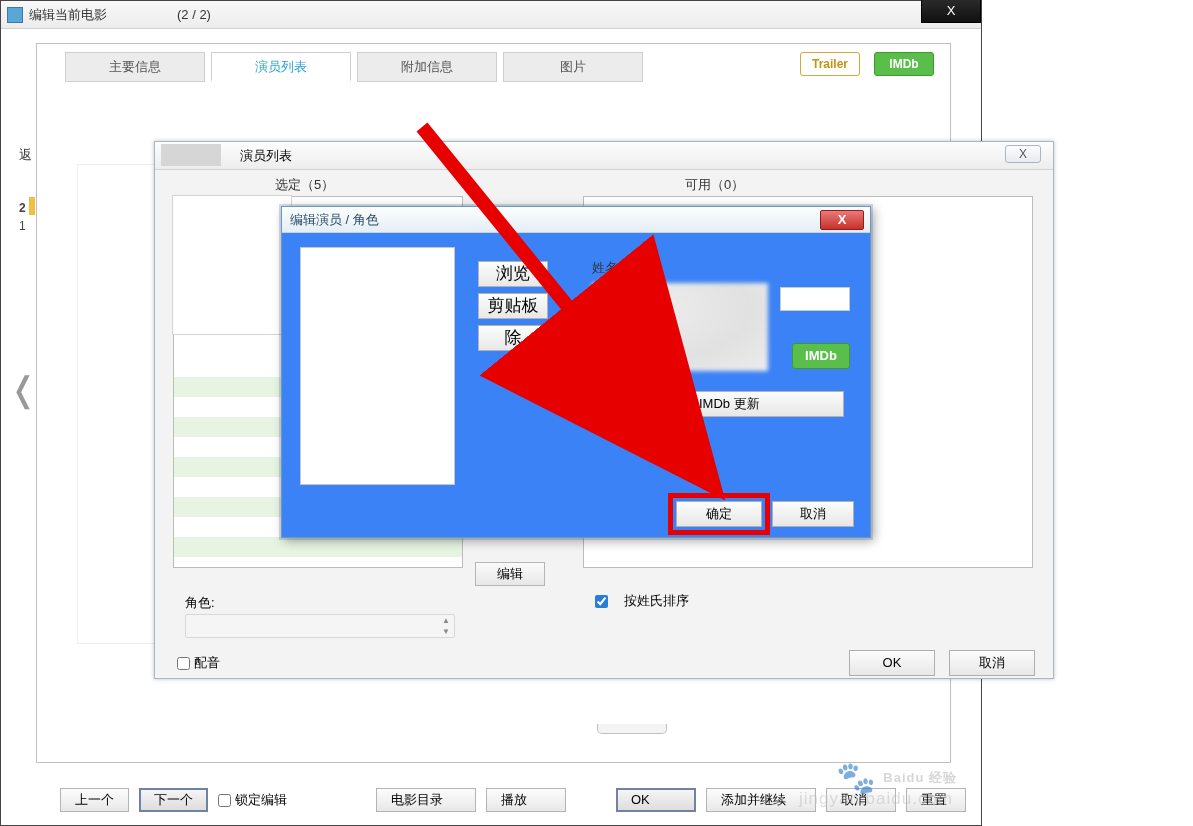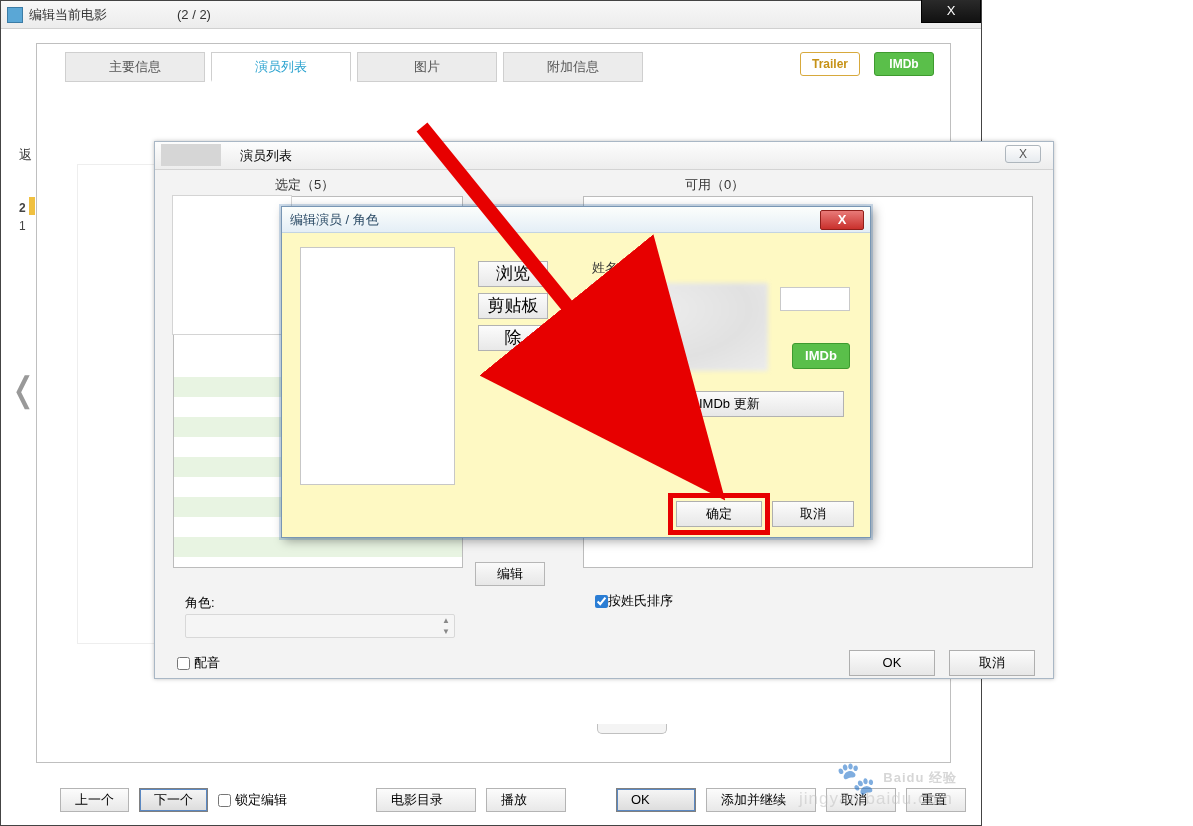--- a/index.html
+++ b/index.html
@@ -43,29 +43,29 @@
 .listbox { position:absolute; background:#fff; border:1px solid #bcbcbc; }
 .listbox.left { left:18px; top:26px; width:290px; height:372px; }
 .listbox.right { left:428px; top:26px; width:450px; height:372px; }
 .stripe { height:20px; }
 .stripe.g { background:#e8f4e2; }
 .edit-btn { position:absolute; left:320px; top:392px; width:70px; height:24px; background:linear-gradient(#fafafa,#e7e7e7); border:1px solid #b6b6b6; text-align:center; line-height:22px; cursor:pointer;}
 .role-label { position:absolute; left:30px; top:424px; }
 .role-input { position:absolute; left:30px; top:444px; width:270px; height:24px; background:#f5f5f5; border:1px solid #d8d8d8; border-radius:2px; }
 .role-spinner { position:absolute; right:1px; top:1px; width:14px; height:22px; display:flex; flex-direction:column; }
 .role-spinner span{ flex:1; font-size:8px; text-align:center; color:#888; }
-.sort-check { position:absolute; left:440px; top:422px; display:flex; align-items:center; gap:0; }
+.sort-check { position:absolute; left:440px; top:422px; display:flex; align-items:center; gap:16px; }
 .sort-check input{ accent-color:#2a7dd4; }
 .voice-check { position:absolute; left:22px; top:484px; display:flex; align-items:center; gap:4px; }
 .actor-ok { position:absolute; right:118px; top:480px; }
 .actor-cancel { position:absolute; right:18px; top:480px; }
 .std-btn { width:86px; height:26px; background:linear-gradient(#fcfcfc,#e7e7e7); border:1px solid #afafaf; text-align:center; line-height:24px; cursor:pointer; }
 
 
-.edit-dialog { position:absolute; left:280px; top:205px; width:590px; height:332px; background:#fef9c3; border:1px solid #7896b4; box-shadow:0 0 0 2px rgba(60,120,180,0.25), 3px 3px 10px rgba(0,0,0,0.35); z-index:5; }
+.edit-dialog { position:absolute; left:280px; top:205px; width:590px; height:332px; background:#3b82f6; border:1px solid #7896b4; box-shadow:0 0 0 2px rgba(60,120,180,0.25), 3px 3px 10px rgba(0,0,0,0.35); z-index:5; }
 .edit-titlebar { height:26px; background: linear-gradient(#fcfefc, #e4eef6); border-bottom:1px solid #c3d4e2; display:flex; align-items:center; padding-left:8px; position:relative; }
 .edit-titlebar .lbl { color:#2a4a65; font-size:13px; }
 .edit-close { position:absolute; right:6px; top:3px; width:44px; height:20px; background: linear-gradient(#e87a78,#c9302c); border:1px solid #8f1e1a; border-radius:2px; color:#fff; text-align:center; line-height:18px; font-weight:bold; font-size:13px; cursor:pointer;}
 .edit-body { position:relative; height:calc(100% - 26px); }
 .photo-box { position:absolute; left:18px; top:14px; width:155px; height:238px; background:#fff; border:1px solid #c7c7c7; }
 .btn-col { position:absolute; left:196px; top:28px; display:flex; flex-direction:column; gap:6px; }
 .small-btn { width:70px; height:26px; background:linear-gradient(#fcfcfc,#e8e8e8); border:1px solid #b2b2b2; text-align:center; line-height:24px; font-size:17px; cursor:pointer; }
 .name-label { position:absolute; left:310px; top:26px; color:#333;}
 .name-input { position:absolute; left:498px; top:54px; width:70px; height:24px; background:#fff; border:1px solid #c9c9c9;}
 .blur-area { position:absolute; left:310px; top:50px; width:176px; height:88px; background: radial-gradient(ellipse at 30% 30%, #eee, #e1e1e1 60%, #ececec); filter: blur(2px);}
@@ -107,22 +107,22 @@
 
   <div style="position:absolute;left:18px;top:145px;font-size:13px;color:#333">返</div>
   <div class="row-select"></div>
   <div class="left-num n1">2</div>
   <div class="left-num n2">1</div>
 
   <div class="main-panel">
     <div class="tabs">
       <div class="tab">主要信息</div>
       <div class="tab active">演员列表</div>
+      <div class="tab">附加信息</div>
       <div class="tab">图片</div>
-      <div class="tab">附加信息</div>
     </div>
     <div class="side-btn trailer">Trailer</div>
     <div class="side-btn imdb">IMDb</div>
 
     <div style="position:absolute;left:40px;top:120px;width:90px;height:480px;background:#fff;border:1px solid #eee"></div>
     <div style="position:absolute;right:28px;top:130px;width:90px;height:470px;background:#fff;border:1px solid #eee"></div>
     <div class="drag-handle"></div>
   </div>
 
   <div class="nav-arrow left">❬</div>

